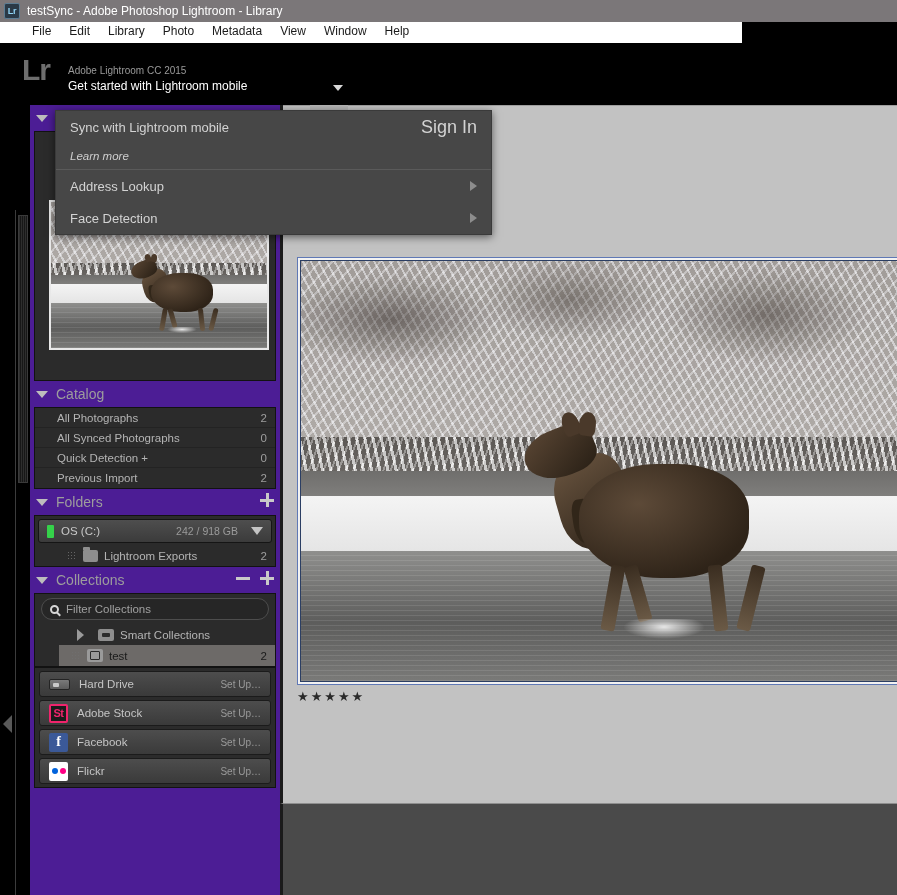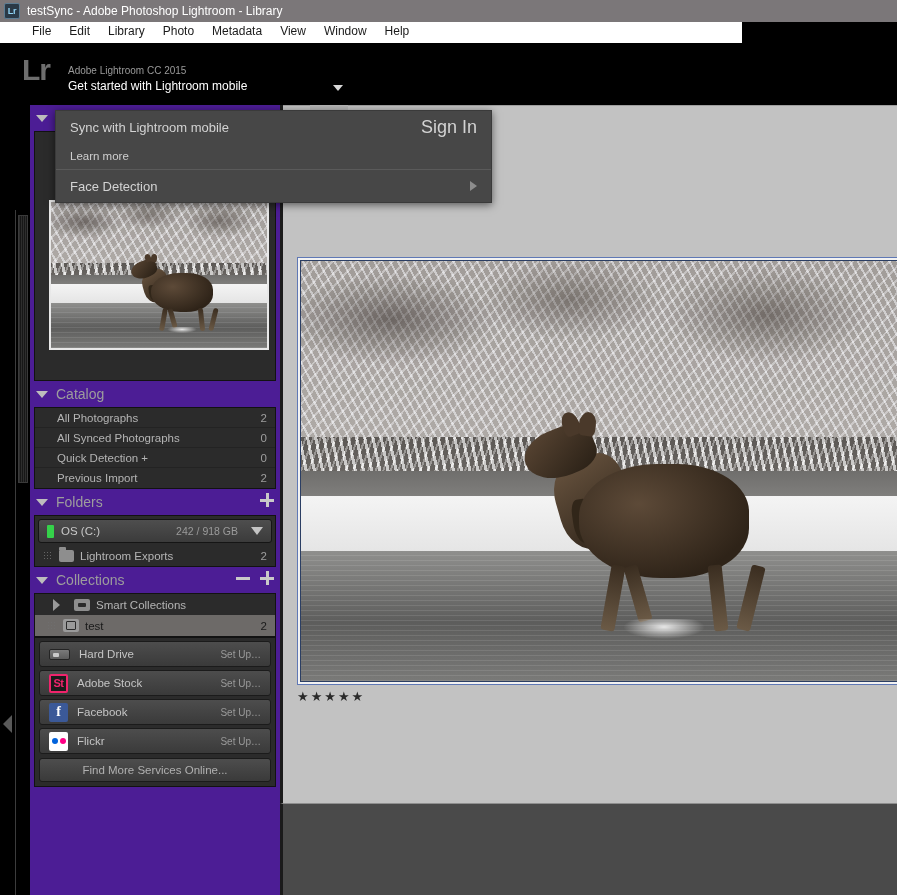--- a/index.html
+++ b/index.html
@@ -120,21 +120,21 @@
     padding: 0 8px 0 22px; color: #b4b4b4; font-size: 11.5px;
     border-bottom: 1px solid #232323;
   }
   .row:last-child { border-bottom: none; }
   .row .lbl { flex: 1; }
   .row .cnt { color: #9e9e9e; font-size: 11.5px; }
 
   
   .frow {
     display: flex; align-items: center; height: 21px;
-    padding: 0 8px 0 8px; color: #b4b4b4; font-size: 11.5px; gap: 6px;
+    padding: 0 8px 0 8px; color: #b4b4b4; font-size: 11.5px; gap: 6px; margin-left: 24px;
   }
   .frow .cnt { margin-left: auto; color: #9e9e9e; }
   .vol-row {
     display: flex; align-items: center; height: 24px; gap: 7px;
     padding: 8px 8px; margin: 3px 3px 2px 3px;
     background: linear-gradient(#4e4e4e,#3b3b3b);
     border: 1px solid #151515; border-radius: 3px;
     color: #c8c8c8; font-size: 11.5px;
   }
   .vol-led { width: 7px; height: 13px; background: #35d24a; border-radius: 1px; }
@@ -254,21 +254,21 @@
     box-shadow: 0 2px 8px rgba(0,0,0,.55); z-index: 50;
   }
   .dd-item {
     display: flex; align-items: center; height: 28px; padding: 16px 14px;
     color: #d3d3d3; font-size: 13px; position: relative;
   }
   .dd-item .spacer { flex: 1; }
   .dd-item .signin { color: #d3d3d3; font-size: 18px; }
   .dd-sub {
     display: flex; align-items: center; height: 25px; padding: 0 14px;
-    color: #cfcfcf; font-size: 11.5px; 
+    color: #cfcfcf; font-size: 11.5px; font-style: italic;
   }
   .dd-div { height: 1px; background: #5a5a5a; margin: 1px 0 0 0; }
   .dd-arrow {
     width: 0; height: 0; border-top: 5px solid transparent;
     border-bottom: 5px solid transparent; border-left: 7px solid #8d8d8d;
   }
 
   
   .scene { position:absolute; inset:0; }
   .sky-trees {
@@ -451,20 +451,24 @@
 
       <div class="sec-head">
         <span class="sec-tri"></span>
         <span>Collections</span>
         <span class="sec-actions">
           <span class="ico-minus"></span>
           <span class="ico-plus"></span>
         </span>
       </div>
       <div class="panel-box">
+        <div class="filter-field">
+          <span class="mag"></span>
+          <span>Filter Collections</span>
+        </div>
         <div class="frow" style="padding-left:18px;">
           <span class="sec-tri right"></span>
           <span class="smart-ico"></span>
           <span>Smart Collections</span>
           <span class="cnt"></span>
         </div>
         <div class="frow selected" style="padding-left:12px;">
           <span class="grip-dots"></span>
           <span class="coll-ico"></span>
           <span>test</span>
@@ -489,21 +493,20 @@
           <span class="setup">Set Up…</span>
         </div>
         <div class="pub-row">
           <span class="ic-fl">
             <i style="background:#0063dc"></i>
               <i style="background:#ff0084"></i>
           </span>
           <span>Flickr</span>
           <span class="setup">Set Up…</span>
         </div>
-        <div class="pub-btn">Find More Services Online...</div>
       </div>
 
     </div>
   </div>
 
   <div class="content">
     <div class="content-topline"></div>
     <div class="cell-shade"></div>
     <div class="photo-frame">
       <div class="photo-inner">
@@ -537,19 +540,24 @@
     <div class="dd-item">
       <span>Sync with Lightroom mobile</span>
       <span class="spacer"></span>
       <span class="signin">Sign In</span>
     </div>
     <div class="dd-sub">
       <span>Learn more</span>
     </div>
     <div class="dd-div"></div>
     <div class="dd-item">
+      <span>Address Lookup</span>
+      <span class="spacer"></span>
+      <span class="dd-arrow"></span>
+    </div>
+    <div class="dd-item">
       <span>Face Detection</span>
       <span class="spacer"></span>
       <span class="dd-arrow"></span>
     </div>
   </div>
 
 </div>
 
 </body></html>

